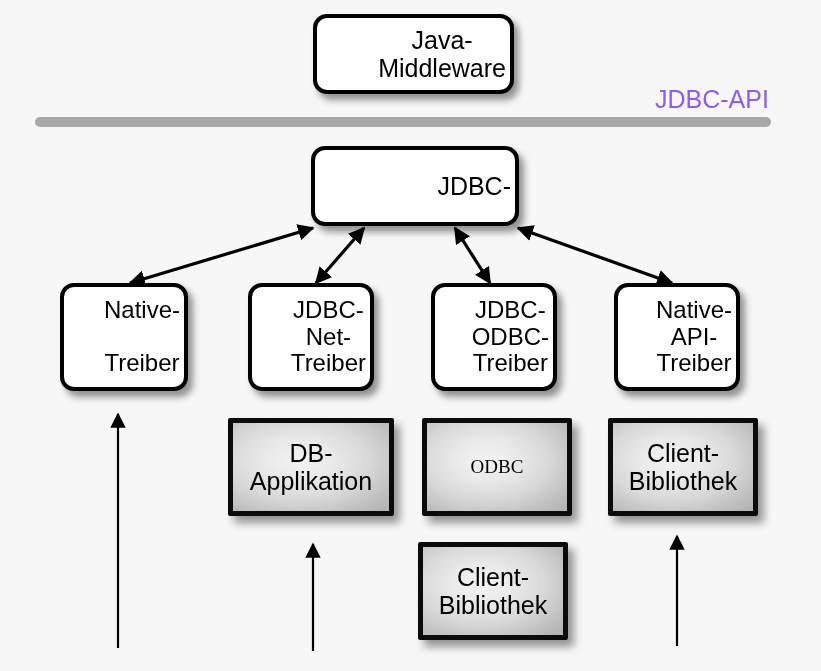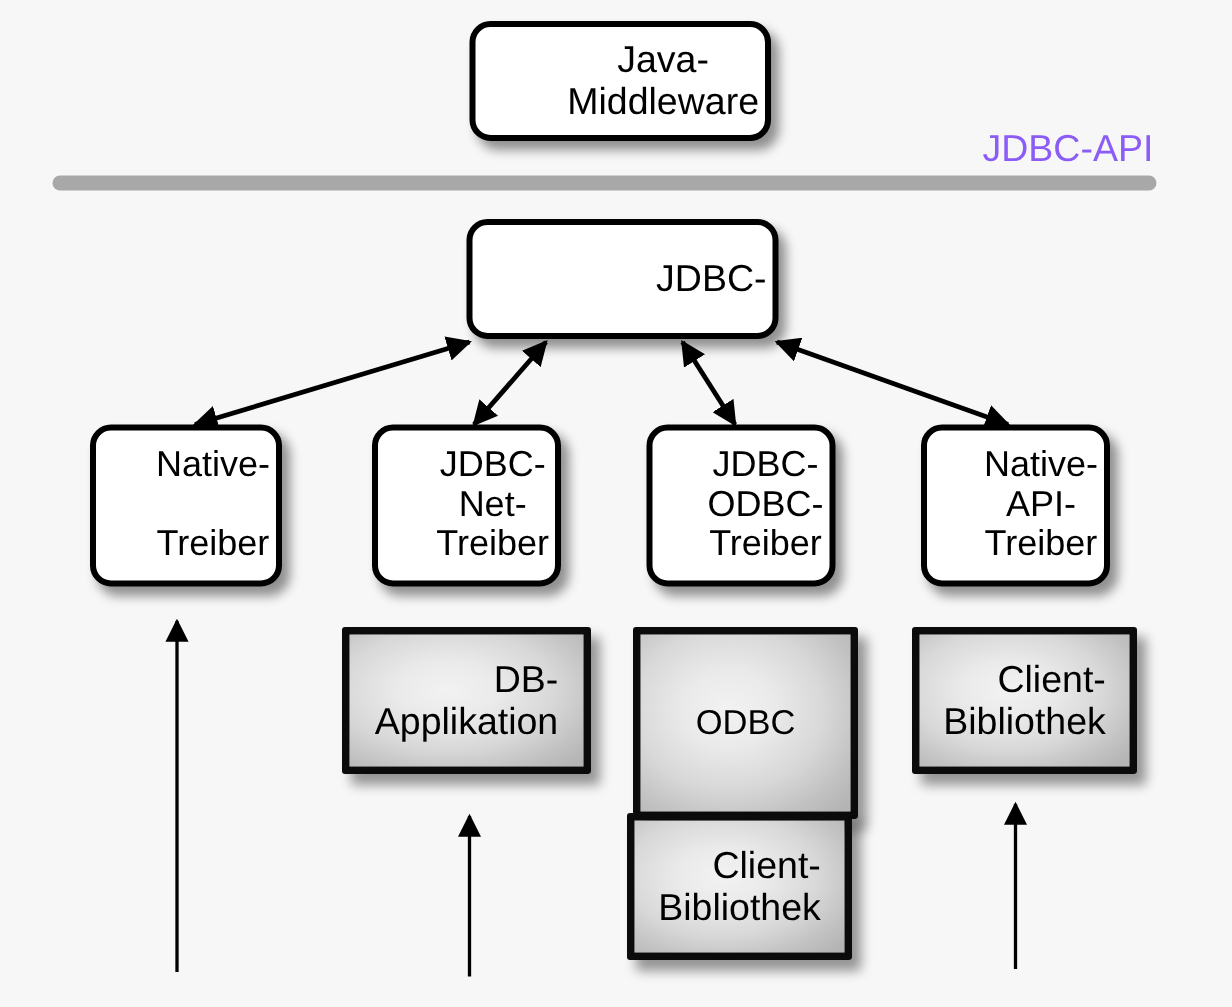--- a/index.html
+++ b/index.html
@@ -38,21 +38,21 @@
   .gbox {
     position: absolute;
     border: 5px solid #0b0b0b;
     border-radius: 2px;
     background: radial-gradient(ellipse 78% 78% at 42% 42%,
                   #f2f2f2 0%, #eaeaea 28%, #d8d8d8 58%, #c2c2c2 82%, #b4b4b4 100%);
     box-shadow: 6px 7px 8px rgba(0,0,0,0.40);
     display: flex;
     align-items: center;
     justify-content: center;
-    text-align: right;
+    text-align: center;
     box-sizing: border-box;
     color: #000;
     line-height: 1.12;
     z-index: 5;
   }
 
   
   .apiline {
     position: absolute;
     background: #a8a8a8;
@@ -131,21 +131,21 @@
     </span>
   </div>
 
   <div class="gbox" style="left:228px; top:418px; width:166px; height:98px; font-size:25px;">
     <span class="txt">
       <span>DB-</span><br>
       <span>Applikation</span>
     </span>
   </div>
 
-  <div class="gbox" style="left:422px; top:418px; width:150px; height:128px; font-size:23px;">
+  <div class="gbox" style="left:422px; top:418px; width:150px; height:98px; font-size:19px;font-family:Liberation Serif, serif;">
     <span class="txt">
       <span>ODBC</span>
     </span>
   </div>
 
   <div class="gbox" style="left:608px; top:418px; width:150px; height:98px; font-size:25px;">
     <span class="txt">
       <span>Client-</span><br>
       <span>Bibliothek</span>
     </span>

